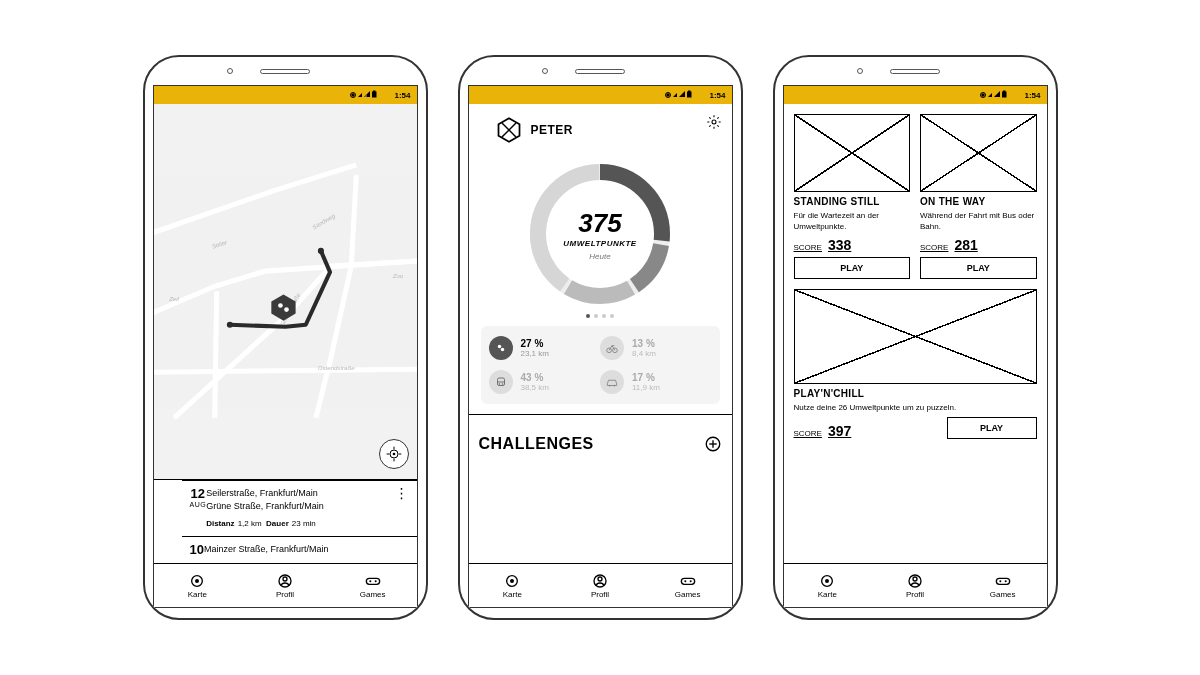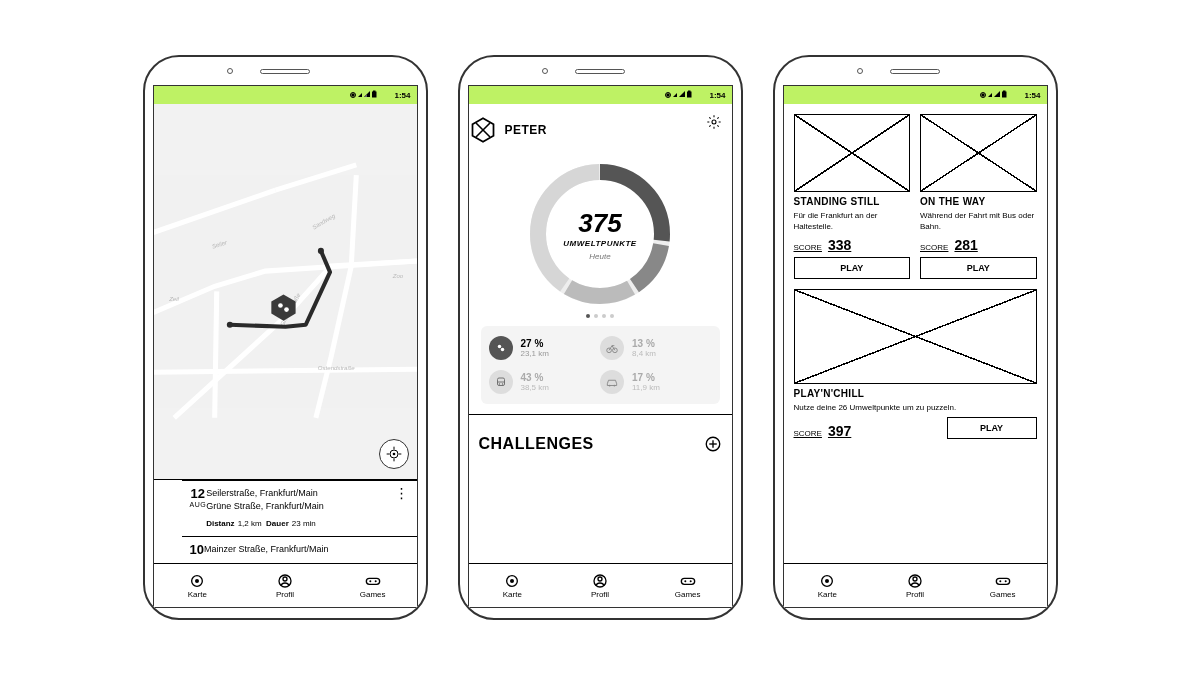--- a/index.html
+++ b/index.html
@@ -17,21 +17,21 @@
     display: flex; flex-direction: column;
   }
   .speaker-row { height: 28px; display: flex; justify-content: center; align-items: center; gap: 10px; position: relative; }
   .speaker { width: 50px; height: 5px; border: 1.5px solid #555; border-radius: 4px; }
   .cam { position: absolute; left: 82px; top: 11px; width: 6px; height: 6px; border: 1.5px solid #555; border-radius: 50%; }
   .screen {
     margin: 0 8px 10px 8px; flex: 1; border: 1.5px solid #333;
     display: flex; flex-direction: column; overflow: hidden; background: #fff;
   }
   .statusbar {
-    height: 18px; background: #bef264; display: flex; justify-content: flex-end; align-items: center;
+    height: 18px; background: #eab308; display: flex; justify-content: flex-end; align-items: center;
     padding: 0 6px; gap: 4px; font-size: 8px; font-weight: bold;
   }
   .tabbar {
     height: 44px; border-top: 1.5px solid #000; display: flex;
   }
   .tab { flex: 1; display: flex; flex-direction: column; align-items: center; justify-content: center; gap: 1px; font-size: 8px; cursor: pointer; }
   .tab svg { width: 16px; height: 16px; }
   .content { flex: 1; overflow: hidden; display: flex; flex-direction: column; }
 
   
@@ -42,21 +42,21 @@
   .entry { padding: 6px 8px; border-top: 1.5px solid #000; display: flex; position: relative; margin-left: 28px; }
   .entry .date { text-align: center; line-height: 1.1; }
   .entry .date .d { font-size: 13px; font-weight: bold; }
   .entry .date .m { font-size: 7px; letter-spacing: .5px; }
   .entry .lines { font-size: 9px; line-height: 1.5; flex: 1; }
   .entry .meta { font-size: 8px; margin-top: 4px; }
   .entry .meta b { font-weight: bold; margin-right: 3px; }
   .more { position: absolute; right: 8px; top: 10px; font-size: 14px; line-height: 4px; cursor:pointer; }
 
   
-  .prof-head { display:flex; align-items:center; gap:8px; padding: 12px 10px 4px 0; position: relative; }
+  .prof-head { display:flex; align-items:center; gap:8px; padding: 12px 10px 4px 26px; position: relative; }
   .avatar-hex { width: 28px; height: 28px; }
   .gear { position:absolute; right:10px; top:10px; cursor:pointer; }
   .donut-wrap { display:flex; justify-content:center; padding: 6px 0 4px 0; font-style: italic; }
   .donut-center { position:absolute; text-align:center; }
   .donut-box { position:relative; width: 160px; height: 160px; display:flex; align-items:center; justify-content:center; }
   .dots { display:flex; gap:4px; justify-content:center; margin-top: -4px; margin-bottom: 8px; }
   .dots span { width:4px; height:4px; border-radius:50%; background:#ccc; }
   .dots span:first-child { background:#555; }
   .stats { margin: 0 12px 10px 12px; background:#f4f4f4; border-radius: 6px; padding: 10px 8px; display:grid; grid-template-columns: 1fr 1fr; row-gap: 10px; }
   .stat { display:flex; align-items:center; gap:8px; }
@@ -348,21 +348,21 @@
           <rect x="46" y="1" width="5" height="3" fill="#000"></rect>
         </svg>
       <span>1:54</span>
     </div>
     <div class="content">
       <div class="games">
         <div class="grow">
           <div class="card">
             <div class="ph" style="height:78px"></div>
             <h4>STANDING STILL</h4>
-            <p>Für die Frankfurt an der Haltestelle.</p>
+            <p>Für die Wartezeit an der Umweltpunkte.</p>
             <div class="scoreline">
                 <span>SCORE</span>
                 <b>338</b>
               </div>
             <div class="playbtn">PLAY</div>
           </div>
           <div class="card">
             <div class="ph" style="height:78px"></div>
             <h4>ON THE WAY</h4>
             <p>Während der Fahrt mit Bus oder Bahn.</p>

